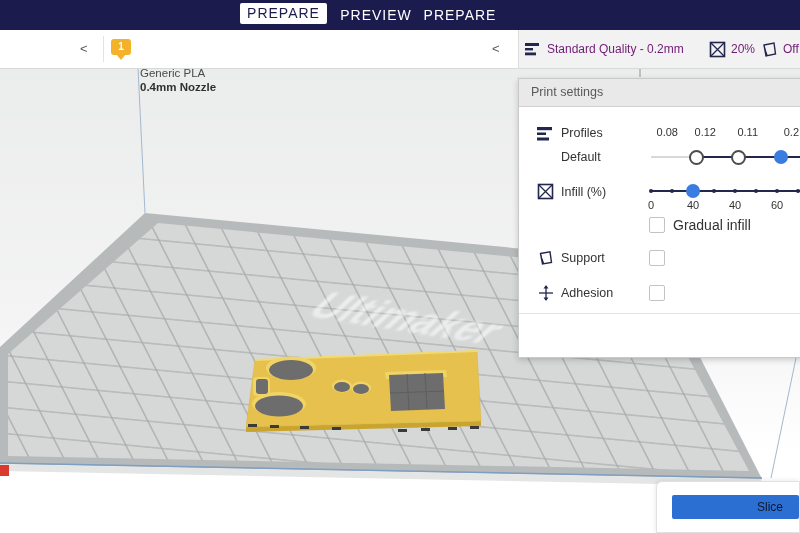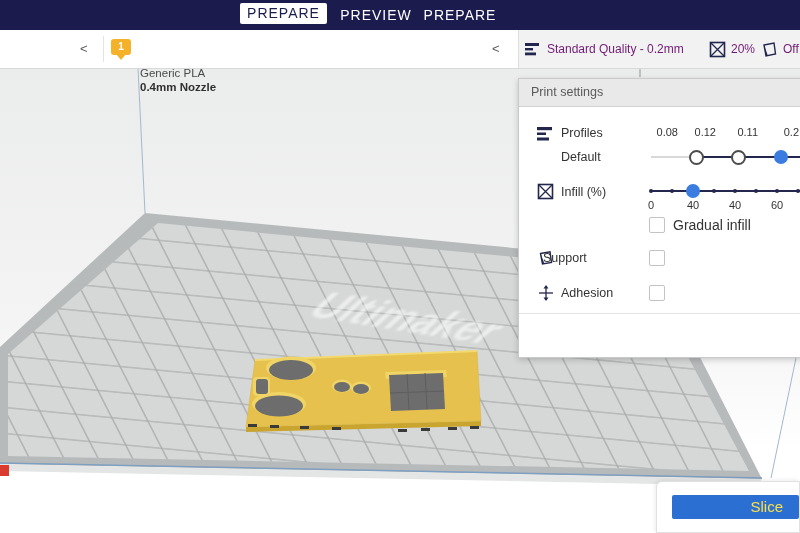--- a/index.html
+++ b/index.html
@@ -37,21 +37,21 @@
   .dot{position:absolute;width:4px;height:4px;border-radius:50%;background:#23264d;}
   .handle-hollow{position:absolute;width:11px;height:11px;border:2px solid #4c4c4c;background:#fff;border-radius:50%;cursor:pointer;}
   .handle-blue{position:absolute;width:14px;height:14px;background:#3a7ce0;border-radius:50%;cursor:pointer;}
   .tick-label{position:absolute;width:30px;text-align:center;font-size:11px;color:#333;}
   .cb{position:absolute;width:14px;height:14px;background:#fff;border:1px solid #c3c3c3;border-radius:2px;cursor:pointer;}
   .panel-divider{position:absolute;left:0;right:0;top:234px;height:1px;background:#e4e4e4;}
   
   .slice-panel{position:absolute;left:656px;top:481px;width:144px;height:52px;background:#fff;
                border:1px solid #e1e1e1;border-radius:6px 0 0 0;box-shadow:-1px -1px 4px rgba(0,0,0,.08);z-index:7;box-sizing:border-box;}
   .slice-btn{position:absolute;left:15px;top:13px;width:127px;height:24px;background:#2b6fd2;border-radius:2px;
-             color:#fde047;font-size:15px;line-height:24px;text-align:right;padding-right:16px;box-sizing:border-box;cursor:pointer;}
+             color:#0f172a;font-size:12px;line-height:24px;text-align:right;padding-right:16px;box-sizing:border-box;cursor:pointer;}
 </style>
 </head>
 <body>
 
 <div id="app">
 
   <div class="viewport">
     <svg width="800" height="465" viewBox="0 0 800 465">
       <defs>
         <pattern id="grid" width="1" height="1" patternUnits="userSpaceOnUse" patternTransform="matrix(36.1 3.43 13.9 27.3 145 145)">
@@ -203,21 +203,21 @@
     <div class="tick-label" style="left:201px;top:120px;">40</div>
     <div class="tick-label" style="left:243px;top:120px;">60</div>
 
     <div class="cb" style="left:130px;top:138px;"></div>
     <div class="prow-label" style="left:154px;top:139px;font-size:14px;">Gradual infill</div>
 
     <svg class="micon" style="left:19px;top:171px;" width="16" height="16">
       <path d="M2.5,3.5 L12,1.8 L13.5,12.5 L4.5,14 Z" fill="none" stroke="#23264d" stroke-width="1.4"></path>
       <path d="M2.5,3.5 L6.5,14 L4.5,14 Z" fill="#23264d"></path>
     </svg>
-    <div class="prow-label" style="left:24px;top:172px;">Support</div>
+    <div class="prow-label" style="left:42px;top:172px;">Support</div>
     <div class="cb" style="left:130px;top:171px;"></div>
 
     <svg class="micon" style="left:19px;top:206px;" width="16" height="16">
       <path d="M8,1 L8,15" stroke="#23264d" stroke-width="1.3"></path>
       <path d="M8,0 L5.5,3.5 L10.5,3.5 Z" fill="#23264d"></path>
       <path d="M8,16 L5.5,12.5 L10.5,12.5 Z" fill="#23264d"></path>
       <path d="M1,8 L15,8" stroke="#23264d" stroke-width="1.3"></path>
     </svg>
     <div class="prow-label" style="left:42px;top:207px;">Adhesion</div>
     <div class="cb" style="left:130px;top:206px;"></div>

